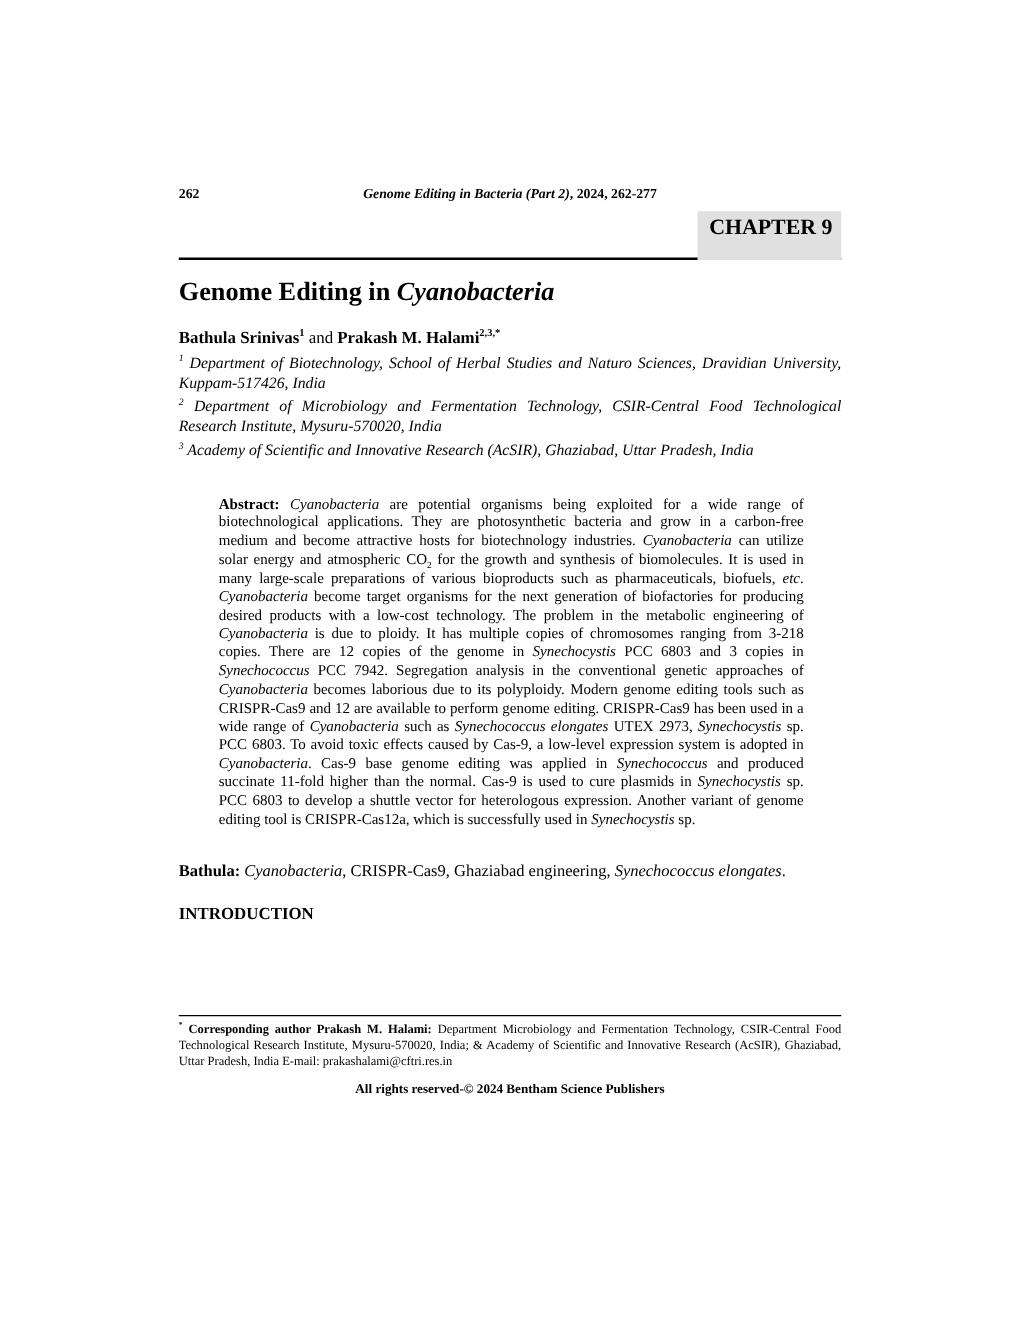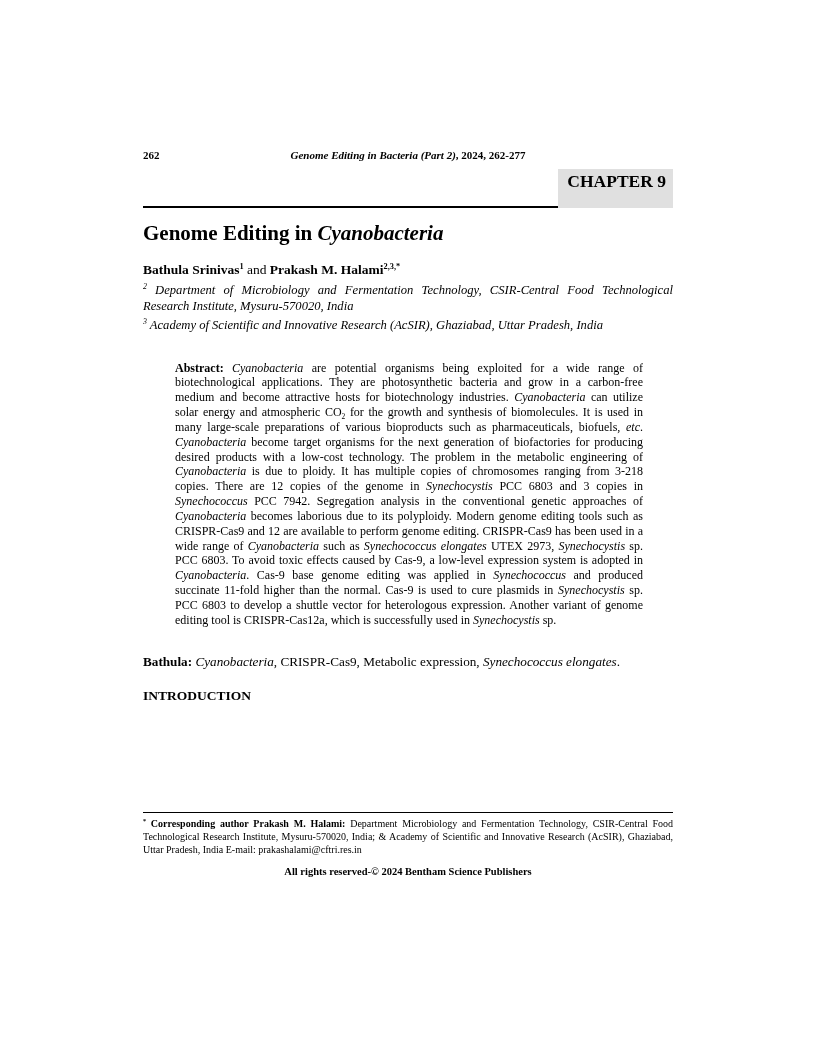--- a/index.html
+++ b/index.html
@@ -126,26 +126,27 @@
     </div>
 
     <div class="chapter-row">
       <span class="chapter-badge" style="background-color: rgb(224, 224, 224);">CHAPTER 9</span>
     </div>
 
     <h1 class="article-title"><span style="font-weight: bold;">Genome Editing in </span><span style="font-style: italic; font-weight: bold;">Cyanobacteria</span></h1>
 
     <div class="authors"><span style="font-weight: bold;">Bathula Srinivas</span><sup style="font-weight: bold;">1</sup><span> and </span><span style="font-weight: bold;">Prakash M. Halami</span><sup style="font-weight: bold; text-align: right;">2,3,*</sup></div>
 
+    <p class="affiliation"><sup style="font-style: italic;">1</sup><span style="font-style: italic;"> Department of Biotechnology, School of Herbal Studies and Naturo Sciences, Dravidian University, Kuppam-517426, India</span></p>
     <p class="affiliation"><sup style="font-style: italic;">2</sup><span style="font-style: italic;"> Department of Microbiology and Fermentation Technology, CSIR-Central Food Technological Research Institute, Mysuru-570020, India</span></p>
     <p class="affiliation"><sup style="font-style: italic;">3</sup><span style="font-style: italic;"> Academy of Scientific and Innovative Research (AcSIR), Ghaziabad, Uttar Pradesh, India</span></p>
 
     <div class="abstract"><span style="font-weight: bold;">Abstract: </span><span style="font-style: italic;">Cyanobacteria</span><span> are potential organisms being exploited for a wide range of biotechnological applications. They are photosynthetic bacteria and grow in a carbon-free medium and become attractive hosts for biotechnology industries. </span><span style="font-style: italic;">Cyanobacteria</span><span> can utilize solar energy and atmospheric CO</span><sub>2</sub><span> for the growth and synthesis of biomolecules. It is used in many large-scale preparations of various bioproducts such as pharmaceuticals, biofuels, </span><span style="font-style: italic;">etc</span><span>. </span><span style="font-style: italic;">Cyanobacteria</span><span> become target organisms for the next generation of biofactories for producing desired products with a low-cost technology. The problem in the metabolic engineering of </span><span style="font-style: italic;">Cyanobacteria</span><span> is due to ploidy. It has multiple copies of chromosomes ranging from 3-218 copies. There are 12 copies of the genome in </span><span style="font-style: italic;">Synechocystis</span><span> PCC 6803 and 3 copies in </span><span style="font-style: italic;">Synechococcus</span><span> PCC 7942. Segregation analysis in the conventional genetic approaches of </span><span style="font-style: italic;">Cyanobacteria</span><span> becomes laborious due to its polyploidy. Modern genome editing tools such as CRISPR-Cas9 and 12 are available to perform genome editing. CRISPR-Cas9 has been used in a wide range of </span><span style="font-style: italic;">Cyanobacteria</span><span> such as </span><span style="font-style: italic;">Synechococcus elongates</span><span> UTEX 2973, </span><span style="font-style: italic;">Synechocystis</span><span> sp. PCC 6803. To avoid toxic effects caused by Cas-9, a low-level expression system is adopted in </span><span style="font-style: italic;">Cyanobacteria</span><span>. Cas-9 base genome editing was applied in </span><span style="font-style: italic;">Synechococcus</span><span> and produced succinate 11-fold higher than the normal. Cas-9 is used to cure plasmids in </span><span style="font-style: italic;">Synechocystis</span><span> sp. PCC 6803 to develop a shuttle vector for heterologous expression. Another variant of genome editing tool is CRISPR-Cas12a, which is successfully used in </span><span style="font-style: italic;">Synechocystis</span><span> sp.</span></div>
 
-    <div class="keywords"><span style="font-weight: bold;">Bathula: </span><span style="font-style: italic;">Cyanobacteria</span><span>, CRISPR-Cas9, Metabolic expression, </span><span style="font-style: italic;">Synechococcus elongates</span><span>.</span></div>
+    <div class="keywords"><span style="font-weight: bold;">Bathula: </span><span style="font-style: italic;">Cyanobacteria</span><span>, CRISPR-Cas9, Ghaziabad engineering, </span><span style="font-style: italic;">Synechococcus elongates</span><span>.</span></div>
 
     <h2 class="section-heading">INTRODUCTION</h2>
 
   </div>
 
   <div class="footer-area">
     <div class="footnote"><sup style="font-weight: bold;">*</sup><span style="font-weight: bold;"> Corresponding author Prakash M. Halami: </span><span>Department Microbiology and Fermentation Technology, CSIR-Central Food Technological Research Institute, Mysuru-570020, India; &amp; Academy of Scientific and Innovative Research (AcSIR), Ghaziabad, Uttar Pradesh, India E-mail: prakashalami@cftri.res.in</span></div>
     <div class="book-footer">
       <div>All rights reserved-© 2024 Bentham Science Publishers</div>
     </div>

